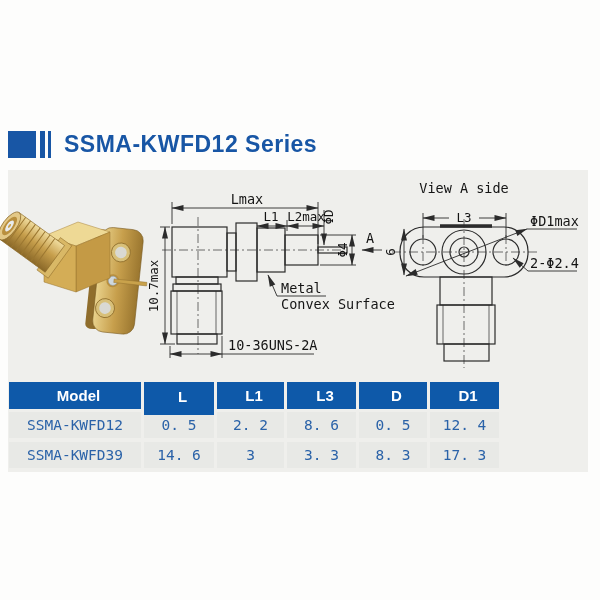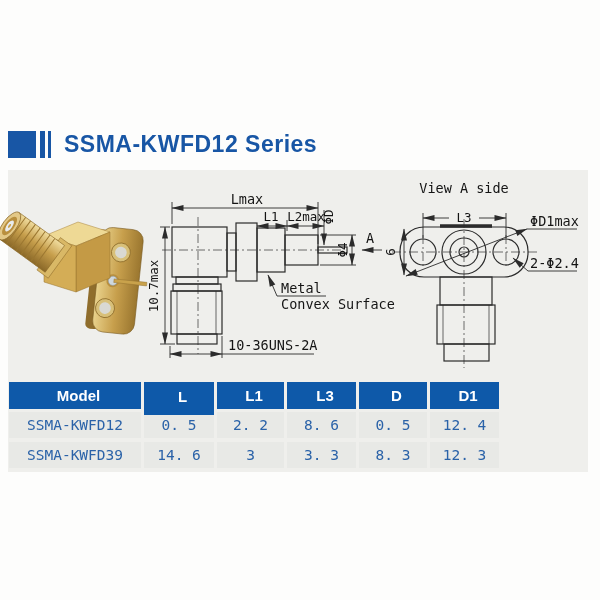--- a/index.html
+++ b/index.html
@@ -218,17 +218,17 @@
       <div class="td">8. 6</div>
       <div class="td">0. 5</div>
       <div class="td">12. 4</div>
     </div>
     <div class="trow body-row">
       <div class="td">SSMA-KWFD39</div>
       <div class="td">14. 6</div>
       <div class="td">3</div>
       <div class="td">3. 3</div>
       <div class="td">8. 3</div>
-      <div class="td">12. 3</div>
+      <div class="td">17. 3</div>
     </div>
   </div>
 
 </div>
 
 </body></html>

